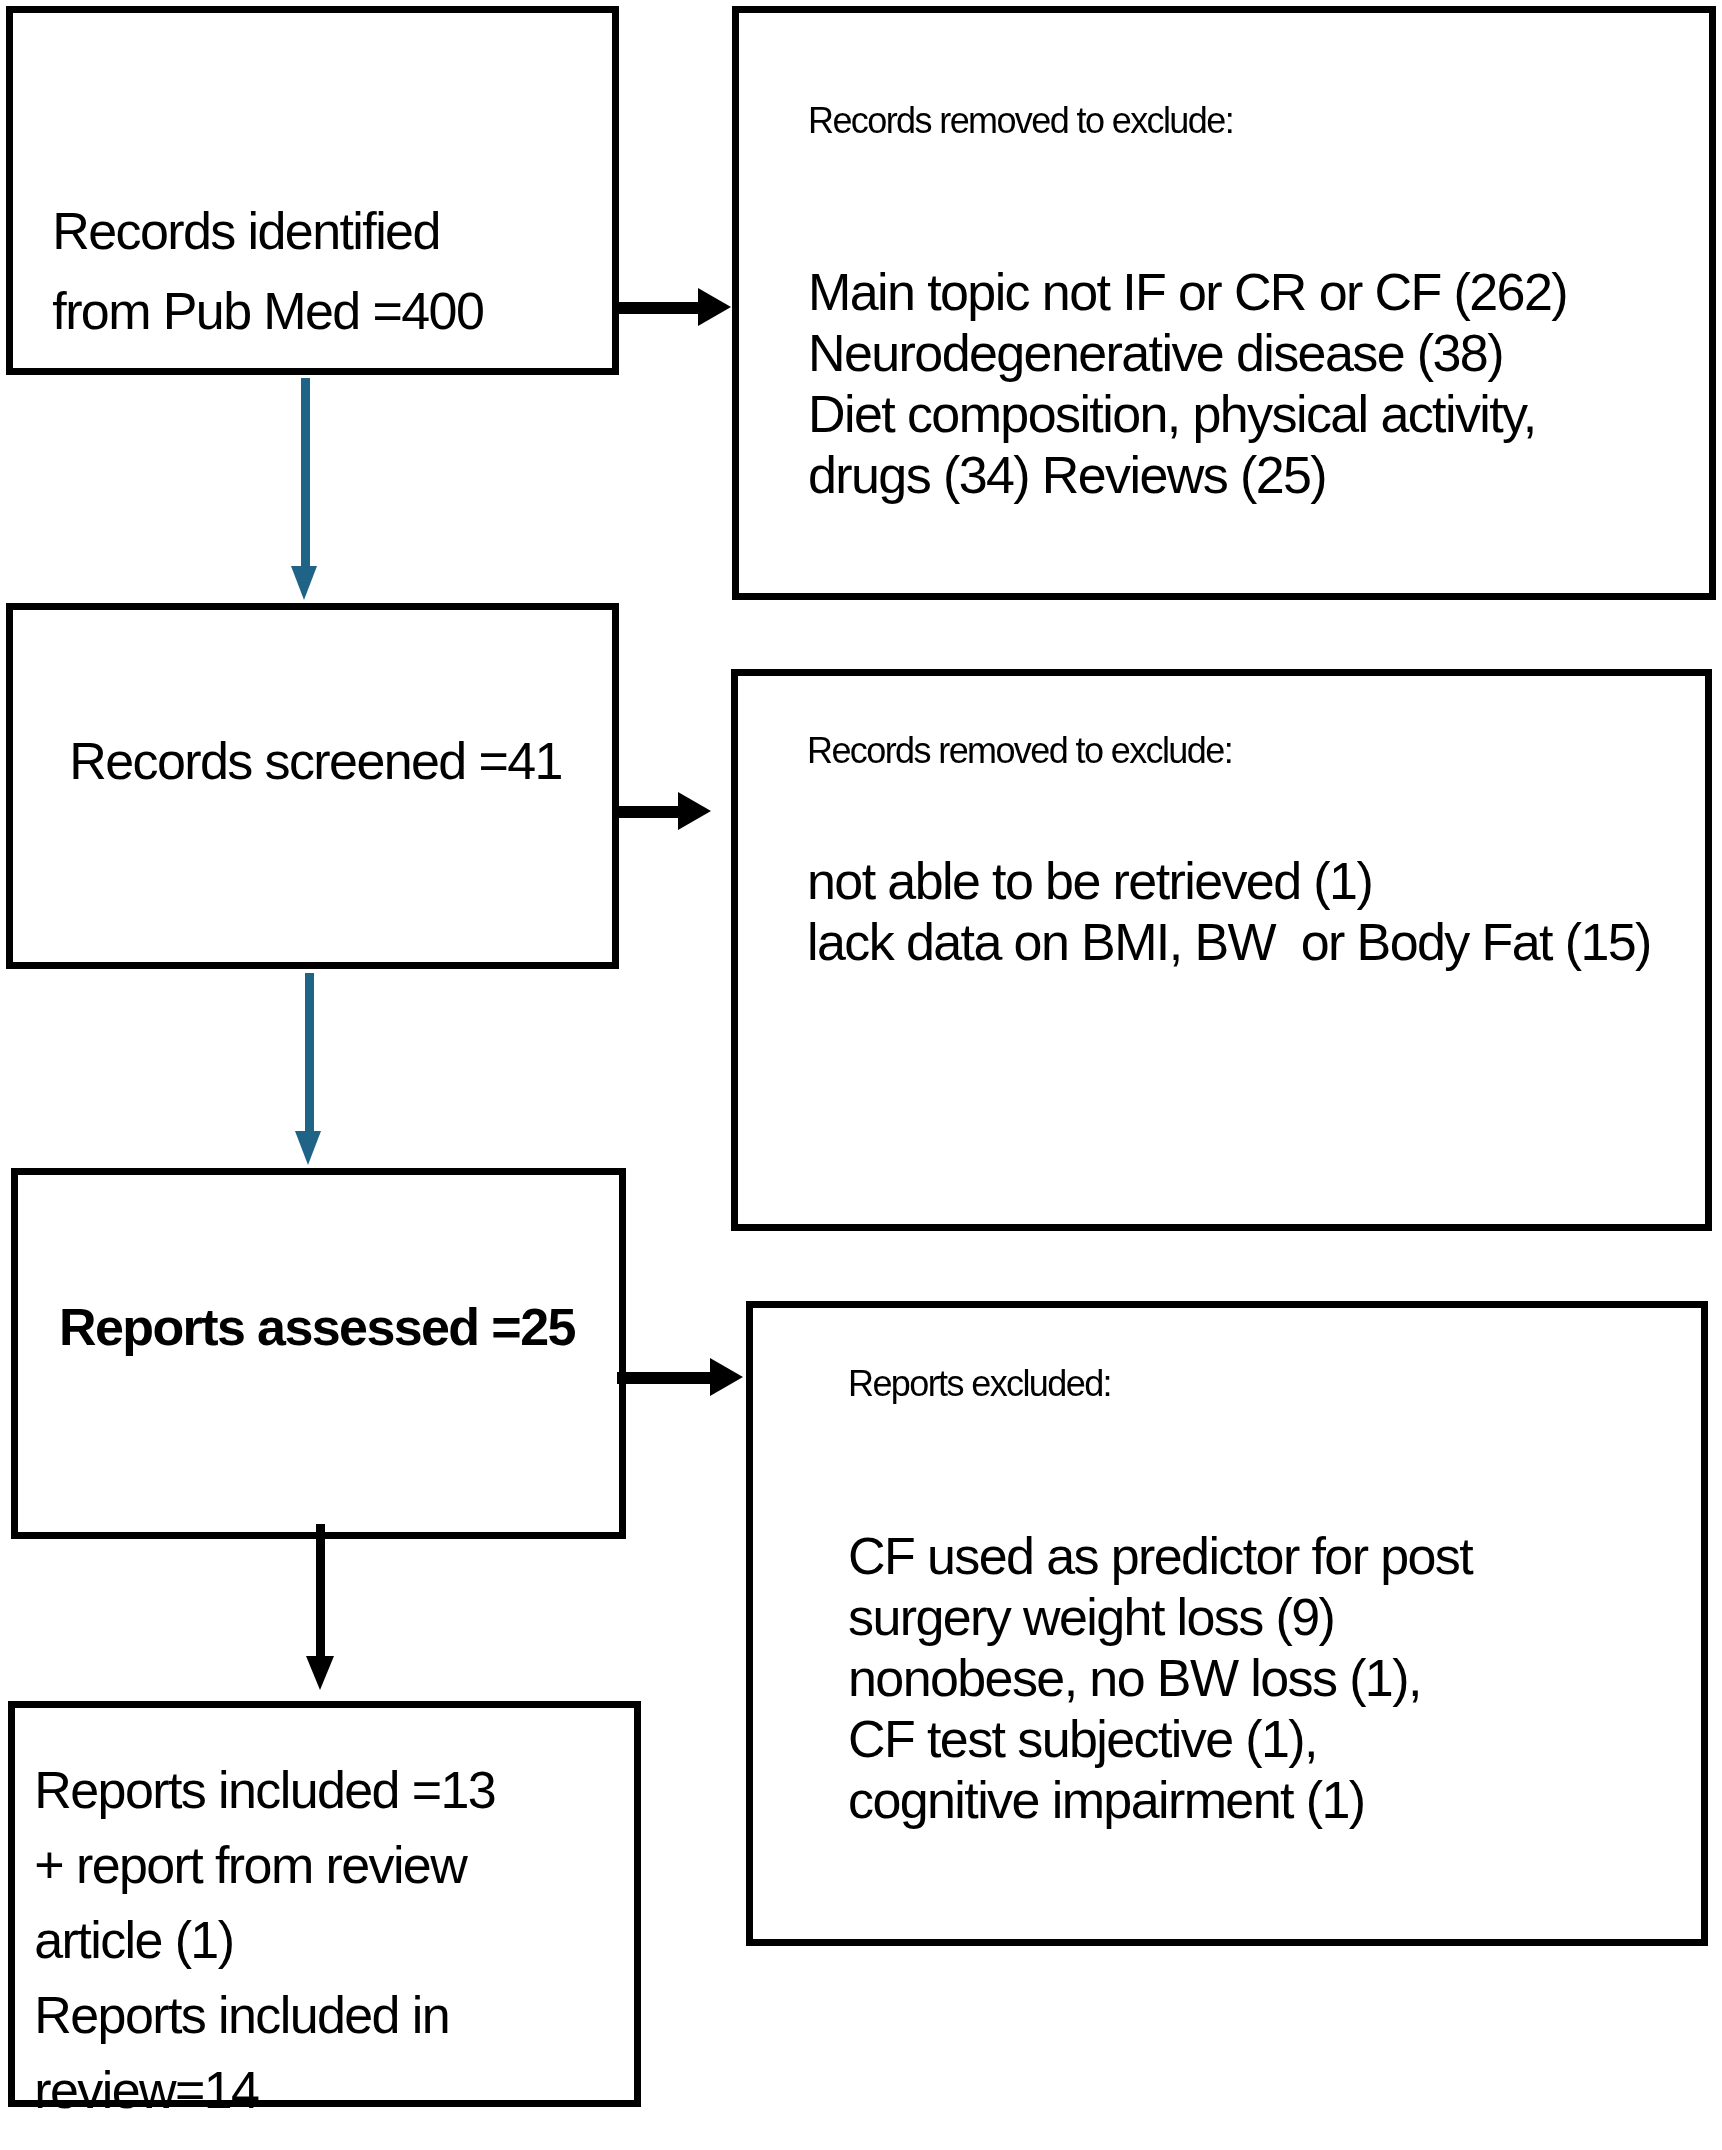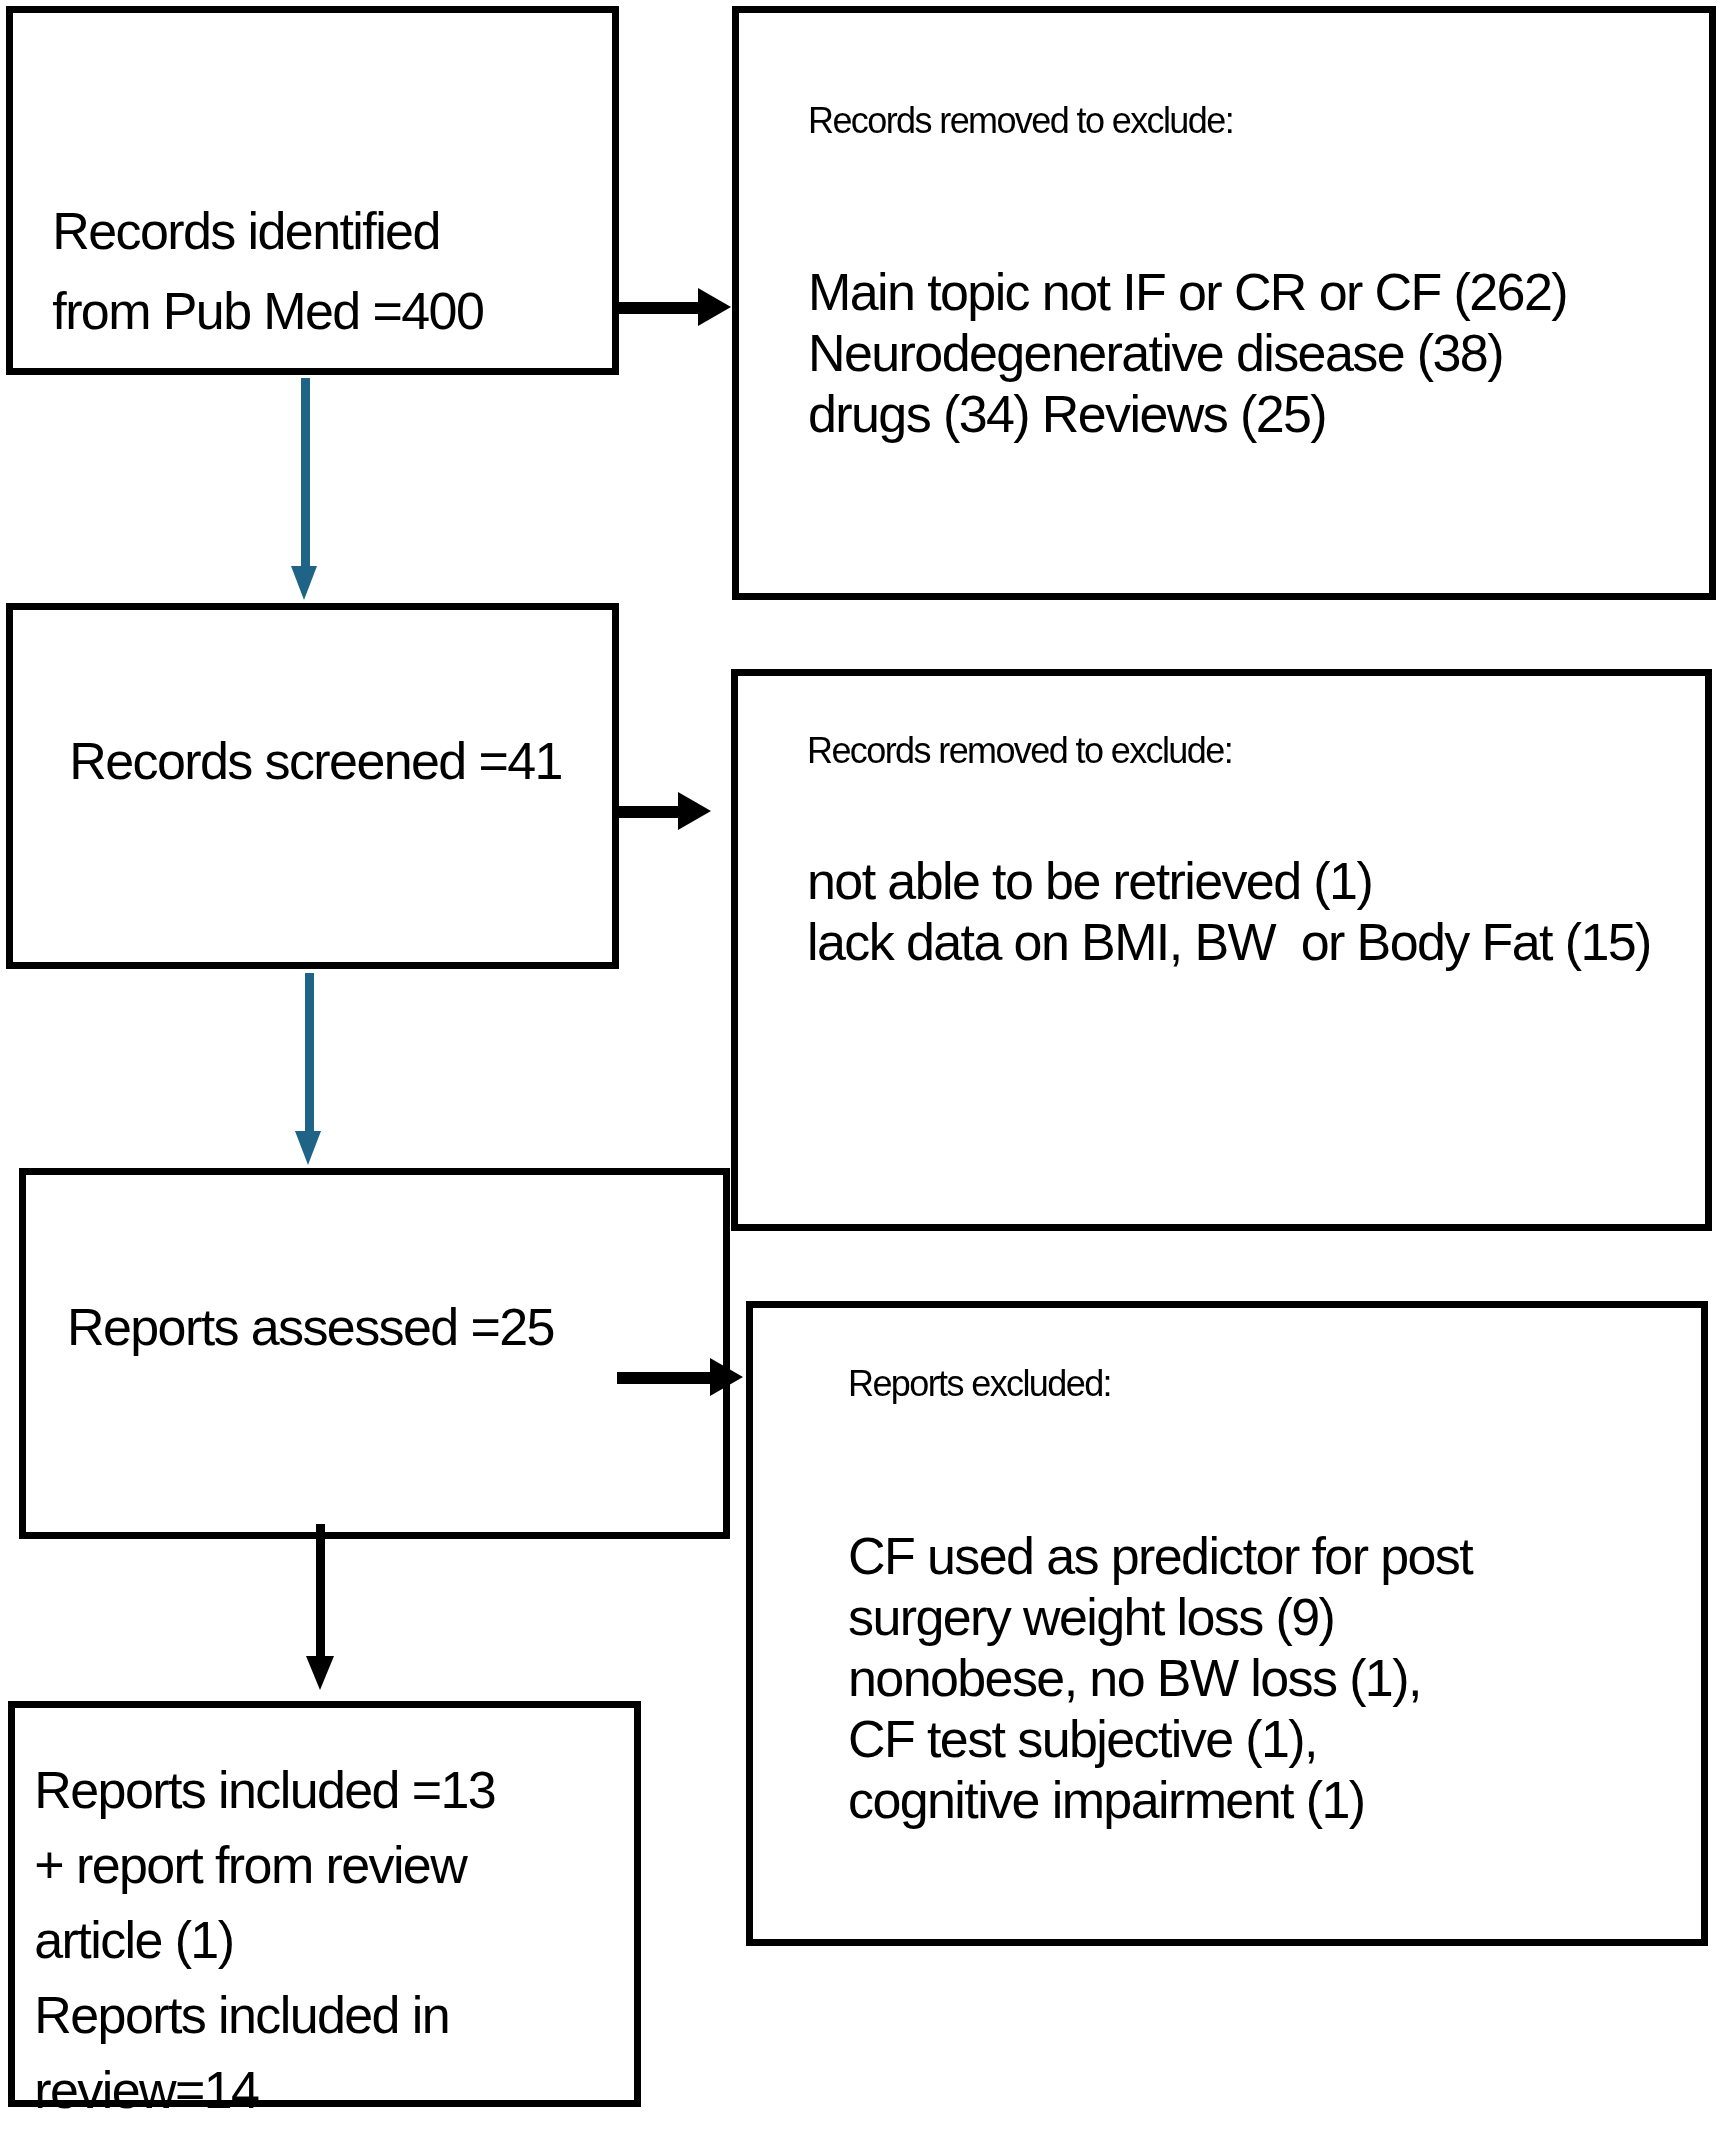--- a/index.html
+++ b/index.html
@@ -21,21 +21,21 @@
     font-size:52px;
     letter-spacing:-1.6px;
     white-space:pre-wrap;
     color:#000000;
   }
   
   #box-identified{left:6.3px;top:6.3px;width:613px;height:369px;padding:178px 7.8px 0 39px;}
   #box-identified .txt{line-height:80px;}
   #box-screened{left:6.3px;top:603px;width:613px;height:366px;padding:116px 7.8px 0 56px;}
   #box-screened .txt{line-height:70px;}
-  #box-assessed{left:19px;top:1168px;width:711px;height:371px;padding:117px 7.8px 0 41px;}
+  #box-assessed{left:11px;top:1168px;width:615px;height:371px;padding:117px 7.8px 0 41px;font-weight:bold;}
   #box-assessed .txt{line-height:70px;}
   #box-included{left:7.8px;top:1701px;width:633px;height:406px;padding:45px 7.8px 0 19.5px;}
   #box-included .txt{line-height:75px;}
   
   #box-removed1{left:732px;top:6.3px;width:984px;height:594px;padding:77px 15.6px 0 69px;}
   #box-removed2{left:731px;top:669px;width:981px;height:562px;padding:44px 15.6px 0 69px;}
   #box-excluded{left:746px;top:1301px;width:962px;height:645px;padding:45px 15.6px 0 95px;}
   .rbox .title{font-size:36px;letter-spacing:-1.6px;line-height:61px;}
   .rbox .items .txt{line-height:61px;}
   #box-removed1 .title{margin-bottom:111px;}
@@ -62,20 +62,21 @@
   <div class="box" id="box-identified">
     <div class="txt">Records identified</div>
     <div class="txt">from Pub Med =400</div>
   </div>
 
   <div class="box rbox" id="box-removed1">
     <div class="txt title">Records removed to exclude:</div>
     <div class="items">
       <div class="txt">Main topic not IF or CR or CF (262)</div>
       <div class="txt">Neurodegenerative disease (38)</div>
+      <div class="txt">Diet composition, physical activity,</div>
       <div class="txt">drugs (34) Reviews (25)</div>
     </div>
   </div>
 
   <div class="box" id="box-screened">
     <div class="txt">Records screened =41</div>
   </div>
 
   <div class="box rbox" id="box-removed2">
     <div class="txt title">Records removed to exclude:</div>

